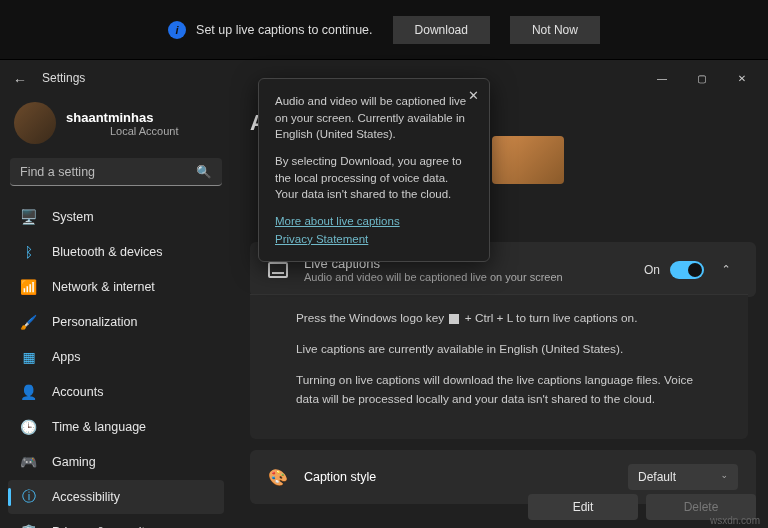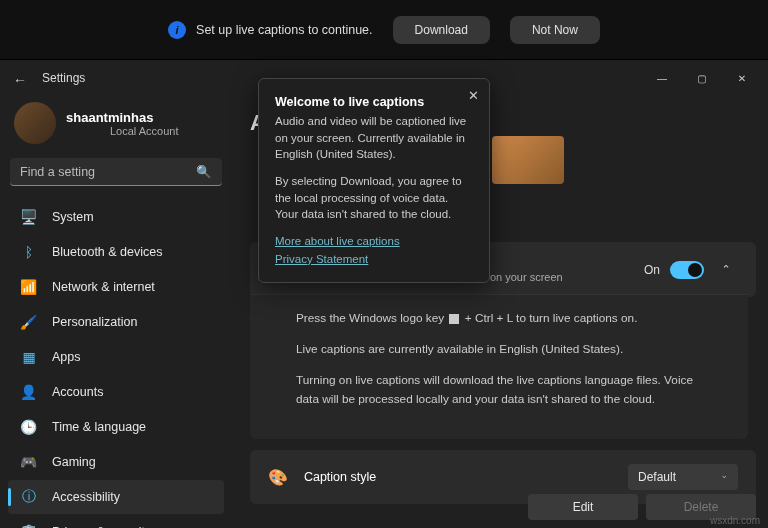--- a/index.html
+++ b/index.html
@@ -1,20 +1,20 @@
 <!DOCTYPE html>
 <html><head>
 <meta charset="utf-8">
 <style>
 * { margin:0; padding:0; box-sizing:border-box; font-family:"Segoe UI",Arial,sans-serif; }
 body { width:768px; height:528px; background:#1a1a1a; color:#e6e6e6; overflow:hidden; position:relative; }
 .notif { height:60px; background:#111; display:flex; align-items:center; justify-content:center; gap:20px; border-bottom:1px solid #000; }
 .notif .info { display:flex; align-items:center; gap:10px; font-size:12.5px; color:#ddd; }
 .notif .info-icon { width:18px; height:18px; border-radius:50%; background:#1f6feb; display:flex; align-items:center; justify-content:center; font-size:11px; font-weight:bold; color:#111; font-style:italic; }
-.btn { background:#373737; border:none; color:#e0e0e0; padding:7px 22px; border-radius:8px; font-size:12px; cursor:pointer; }
+.btn { background:#373737; border:none; color:#e0e0e0; padding:7px 22px; border-radius:0; font-size:12px; cursor:pointer; }
 .win { position:relative; height:468px; background:#202020; }
 .titlebar { height:36px; display:flex; align-items:center; padding:0 8px; }
 .back { width:24px; text-align:center; font-size:14px; color:#ccc; cursor:pointer; }
 .tt { font-size:12px; margin-left:10px; color:#ddd; }
 .winctl { margin-left:auto; display:flex; gap:4px; }
 .winctl div { width:36px; height:28px; display:flex; align-items:center; justify-content:center; color:#ccc; font-size:10px; cursor:pointer; }
 .body { display:flex; height:432px; }
 .side { width:232px; padding:0 8px; overflow:hidden; }
 .prof { display:flex; align-items:center; gap:10px; padding:6px 6px 14px; }
 .ava { width:42px; height:42px; border-radius:50%; background:linear-gradient(135deg,#6b4a2b,#3a2a1a); }
@@ -174,20 +174,19 @@
       <div class="actions">
         <div class="abtn">Edit</div>
         <div class="abtn disabled">Delete</div>
       </div>
     </div>
   </div>
 </div>
 
 <div class="tip">
   <div class="close">✕</div>
-  <div class="tt1">Welcome to live captions</div>
   <div>Audio and video will be captioned live on your screen. Currently available in English (United States).</div>
   <div class="p2">By selecting Download, you agree to the local processing of voice data. Your data isn't shared to the cloud.</div>
   <a>More about live captions</a>
   <a>Privacy Statement</a>
 </div>
 
 <div class="watermark">wsxdn.com</div>
 
 </body></html>

